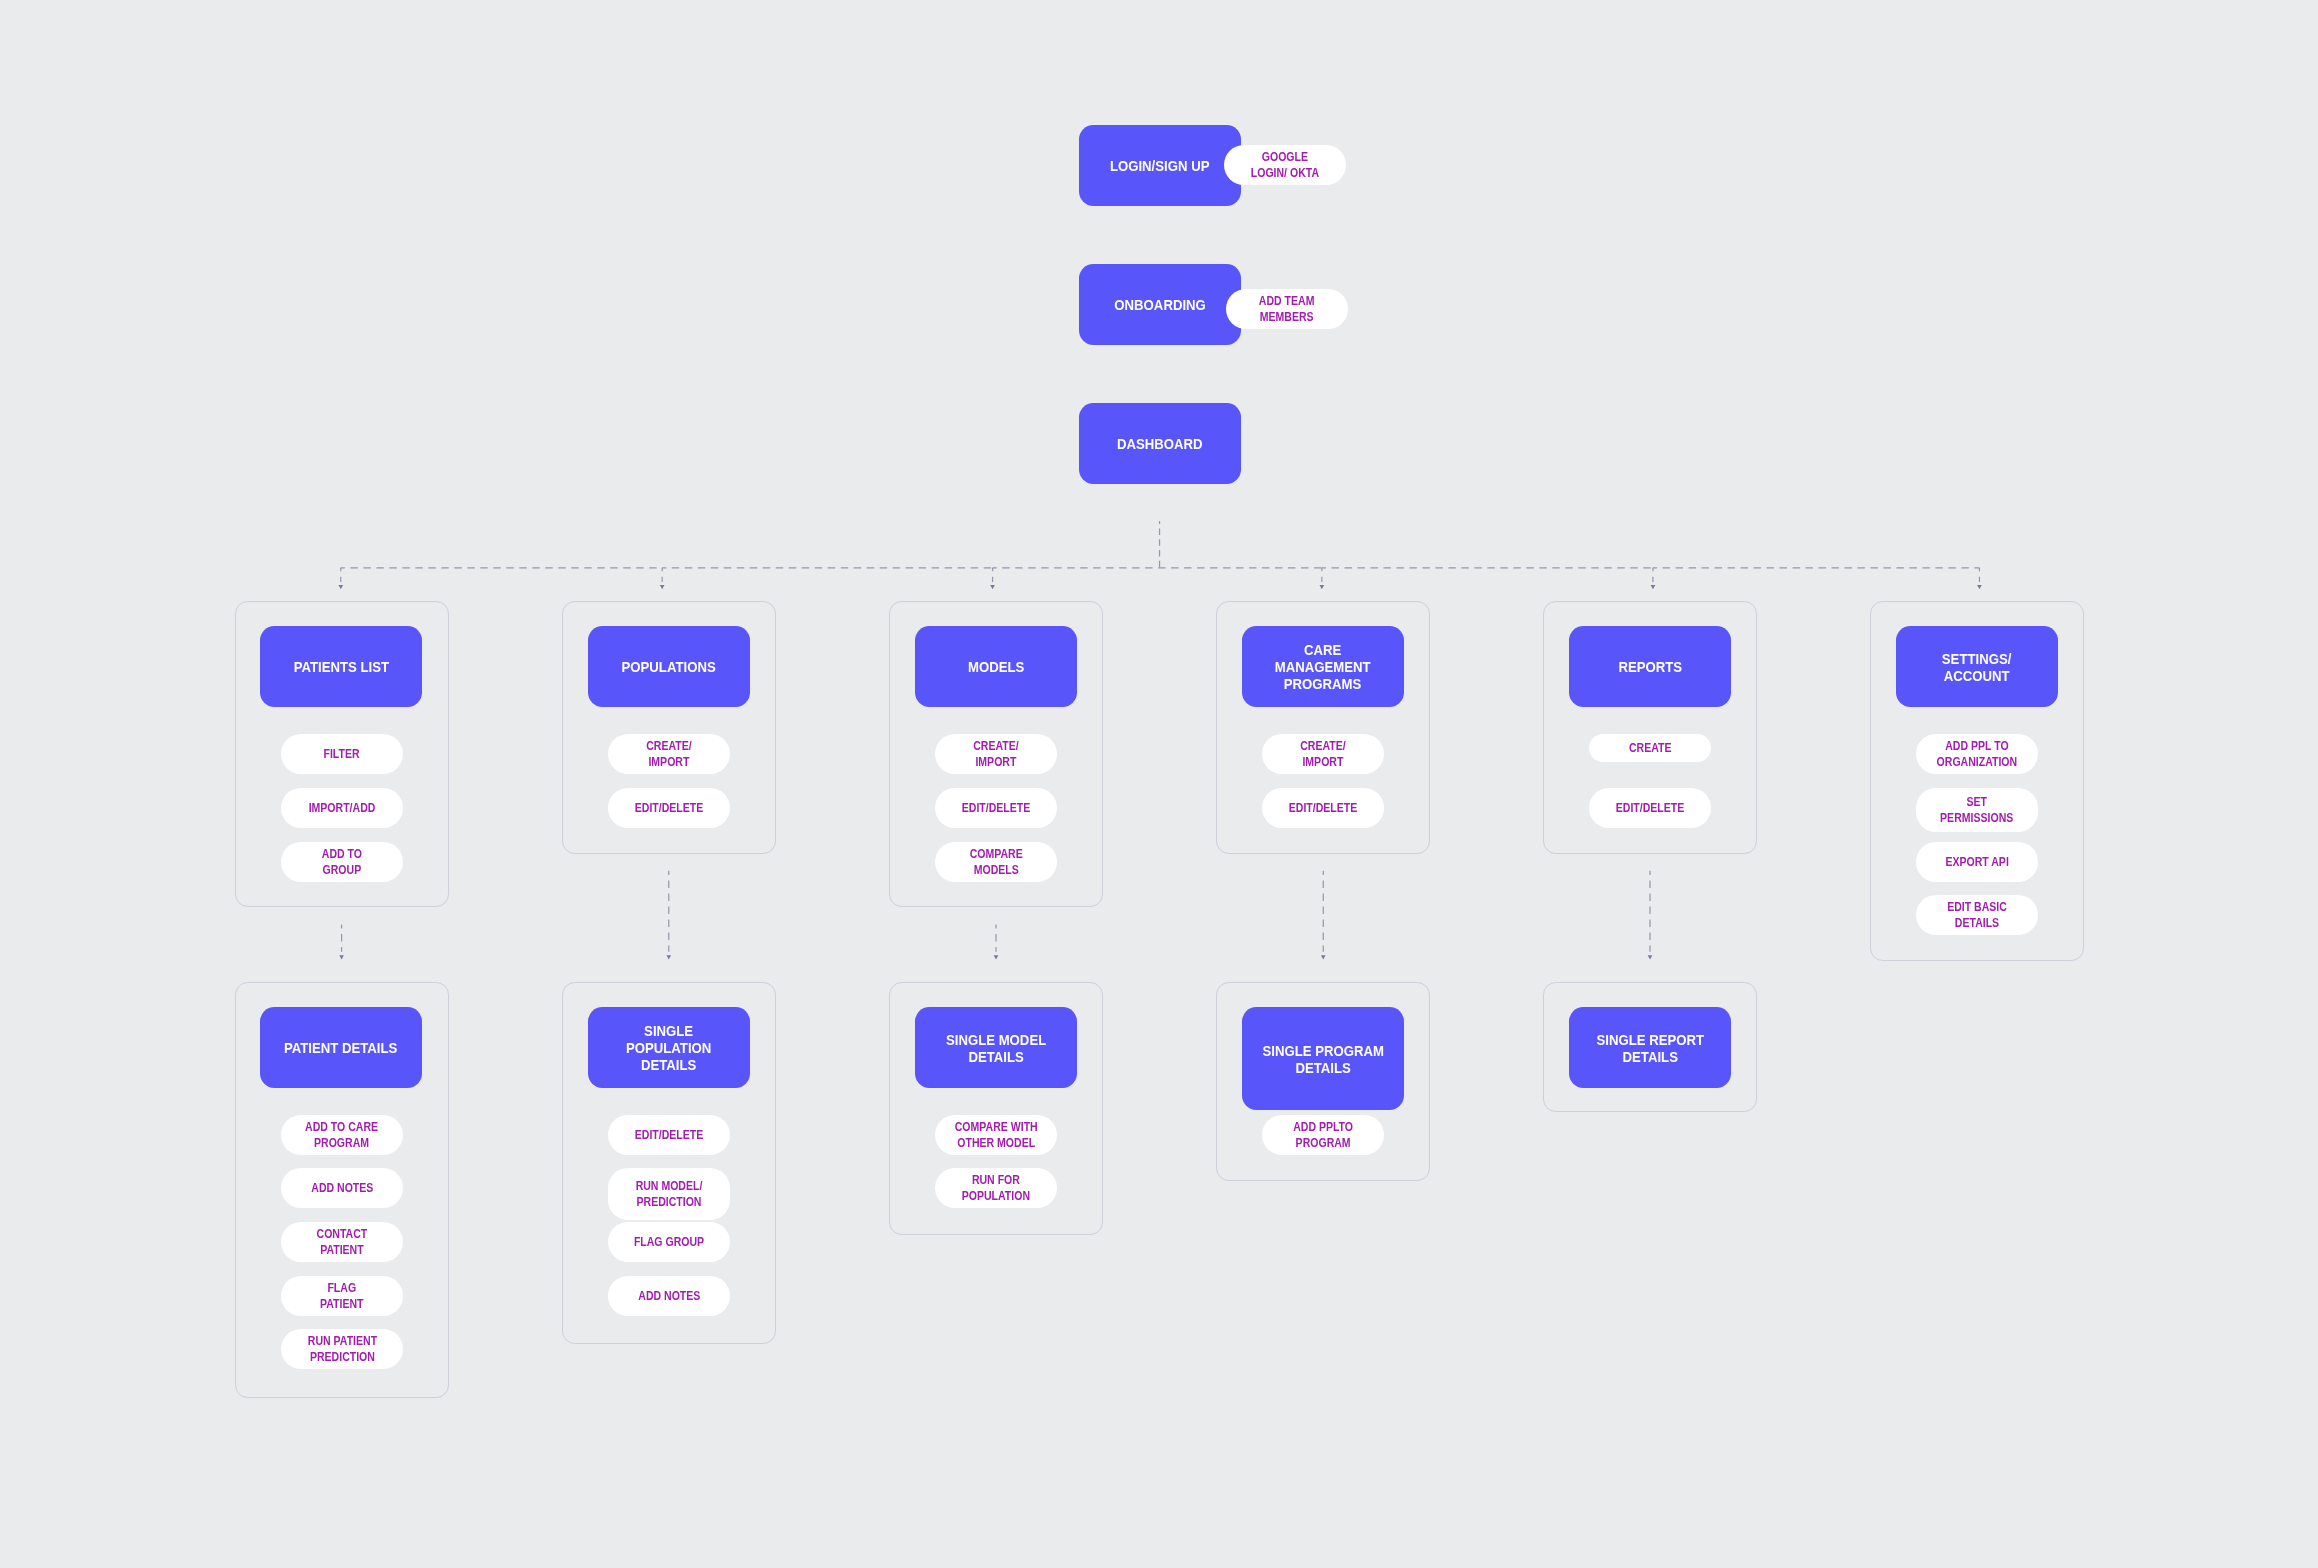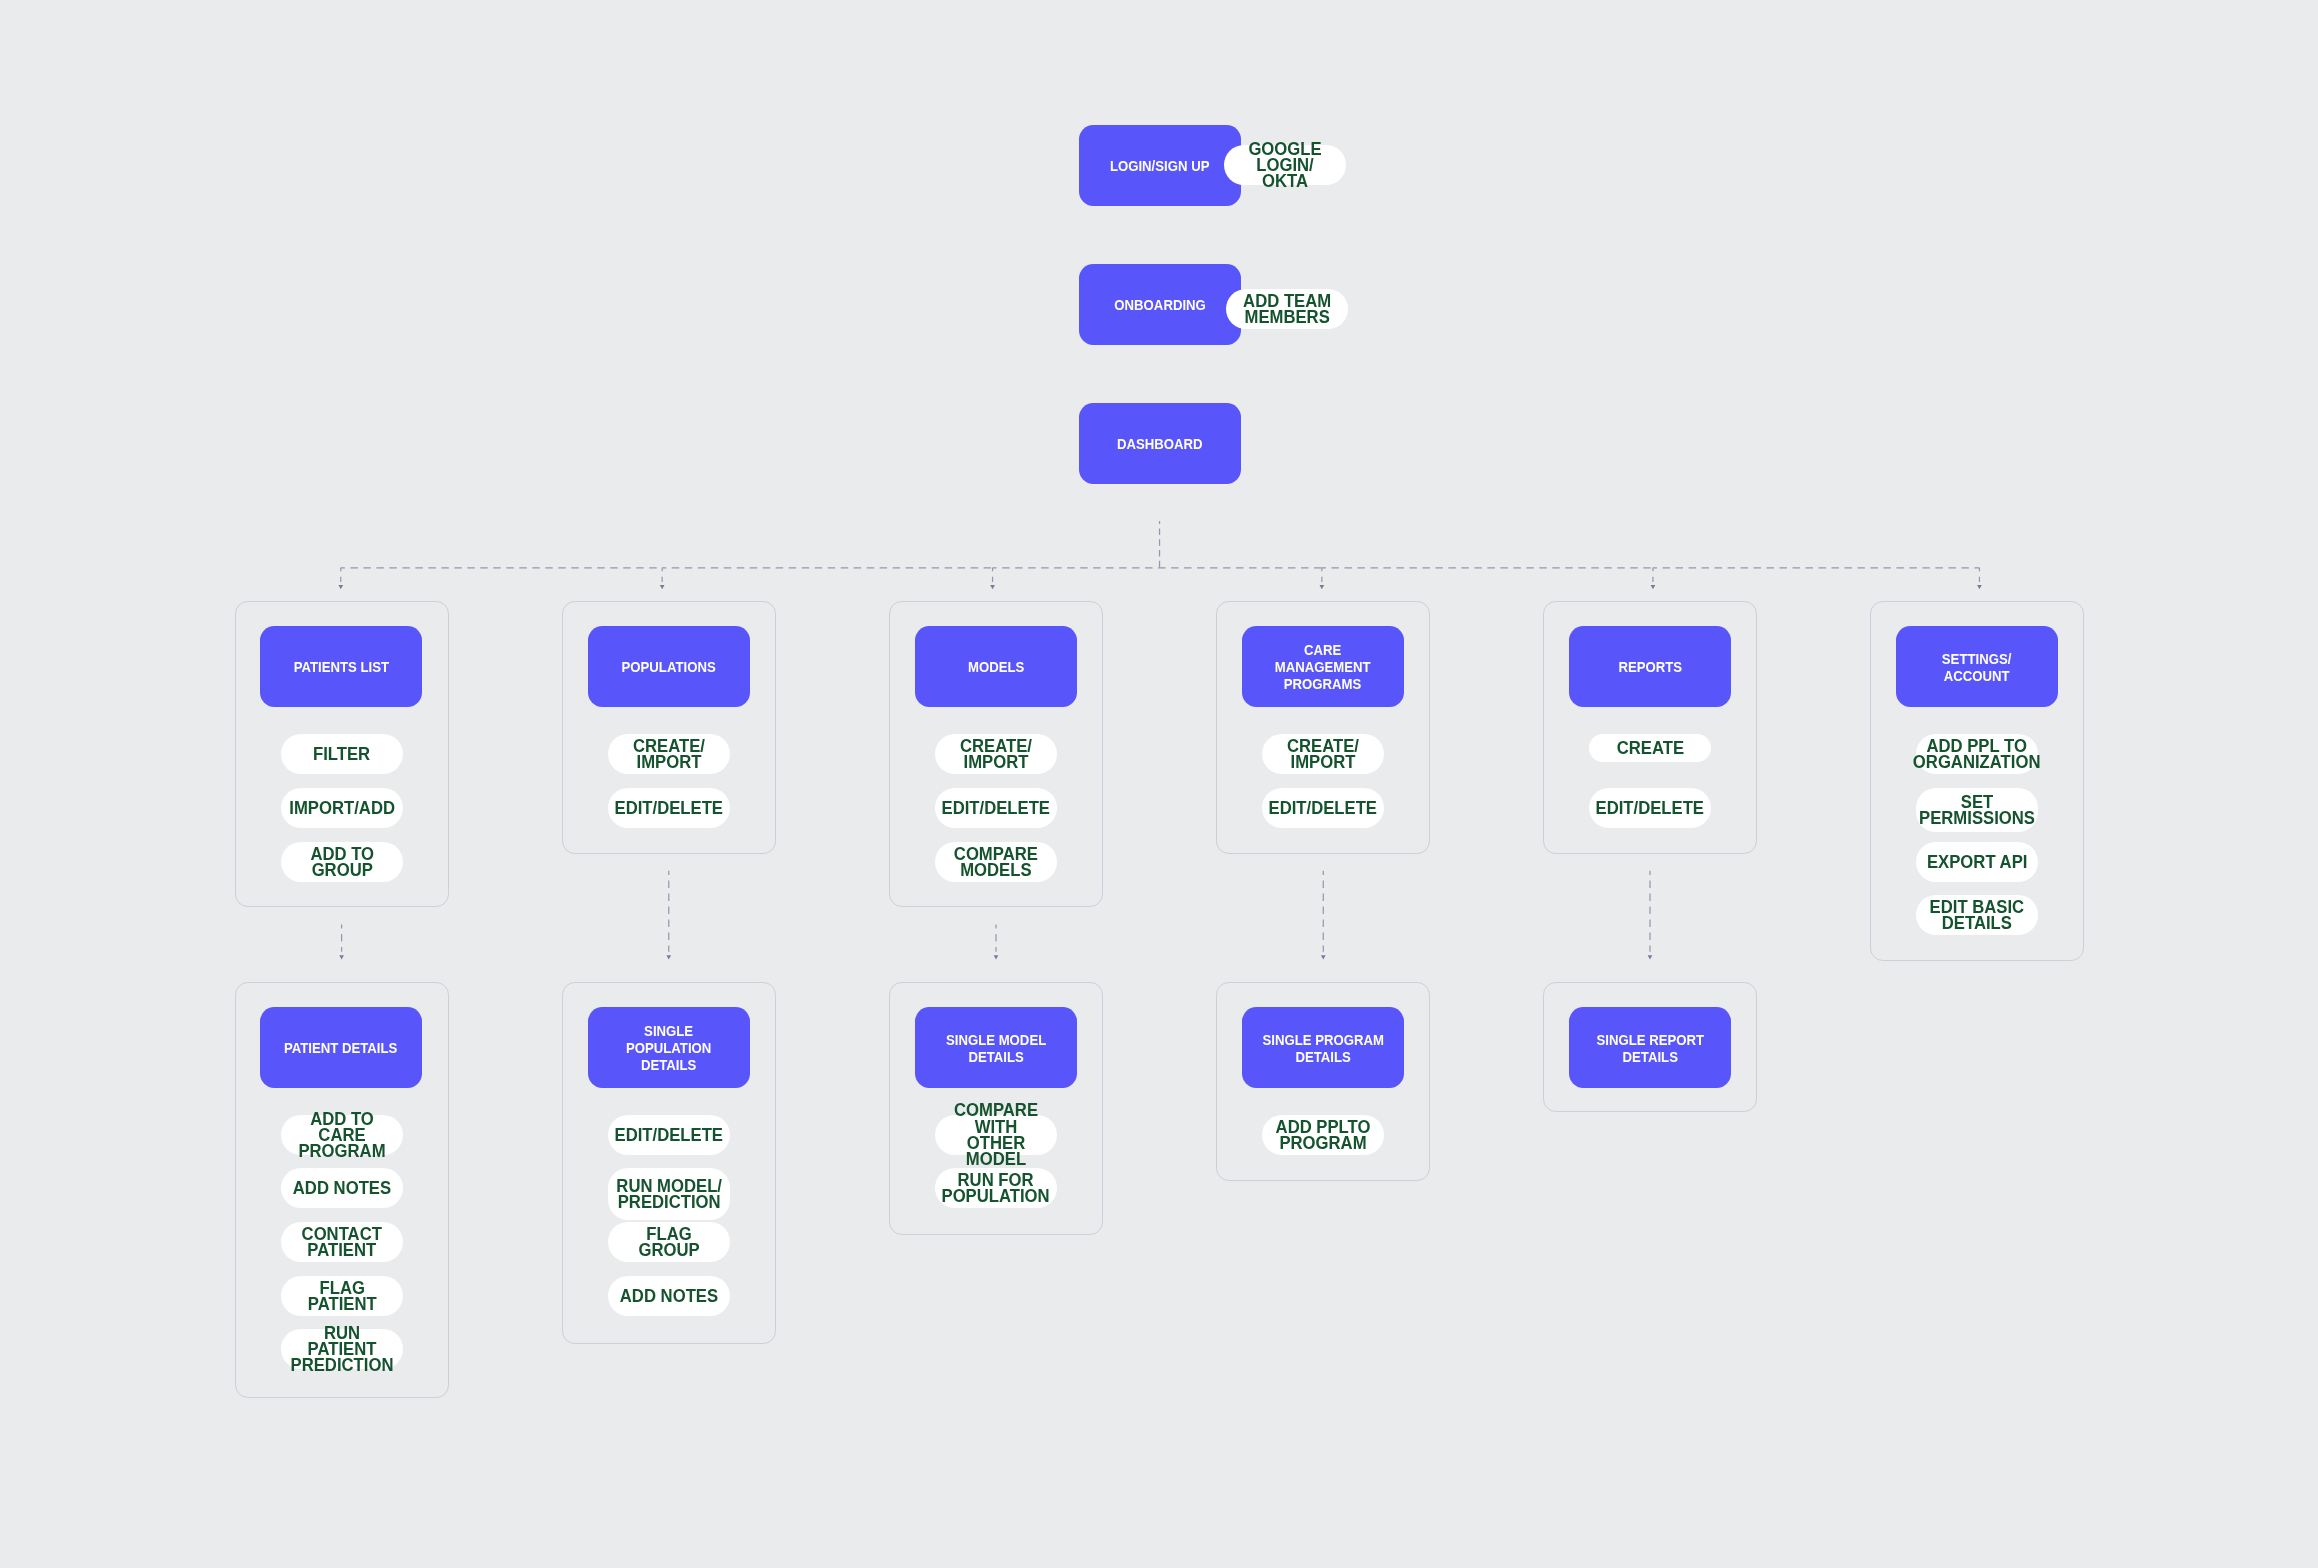--- a/index.html
+++ b/index.html
@@ -24,24 +24,24 @@
     line-height:17px;
     white-space:pre-line;
     z-index:3;
     box-sizing:border-box;
   }
 
   .pill{
     position:absolute;
     background:#ffffff;
     border-radius:20px;
-    color:#14532d;
+    color:#a21caf;
     display:flex;align-items:center;justify-content:center;
     text-align:center;
-    font-size:19px;font-weight:700;
+    font-size:12px;font-weight:700;
     line-height:16.3px;
     white-space:pre-line;
     z-index:2;
     box-sizing:border-box;
   }
 
   .group{
     position:absolute;
     border:0.9px solid #cdcfda;
     border-radius:12.8px;
@@ -160,21 +160,21 @@
     <div class="pill" style="left: 608px; top: 1222px; width: 122px; height: 40px;"><span>FLAG GROUP</span></div>
     <div class="pill" style="left: 608px; top: 1276px; width: 122px; height: 40px;"><span>ADD NOTES</span></div>
     <div class="group" style="left: 889px; top: 982px; width: 214px; height: 253px;"></div>
     <div class="node" style="left: 915px; top: 1007px; width: 162px; height: 81px;"><span>SINGLE MODEL
 DETAILS</span></div>
     <div class="pill" style="left: 935px; top: 1115px; width: 122px; height: 40px;"><span>COMPARE WITH
 OTHER MODEL</span></div>
     <div class="pill" style="left: 935px; top: 1168px; width: 122px; height: 40px; text-align: center;"><span>RUN FOR
 POPULATION</span></div>
     <div class="group" style="left: 1216px; top: 982px; width: 214px; height: 199px;"></div>
-    <div class="node" style="left: 1242px; top: 1007px; width: 162px; height: 81px;"><span>SINGLE PROGRAM
+    <div class="node" style="left: 1242px; top: 1007px; width: 162px; height: 103px;"><span>SINGLE PROGRAM
 DETAILS</span></div>
     <div class="pill" style="left: 1262px; top: 1115px; width: 122px; height: 40px;"><span>ADD PPLTO
 PROGRAM</span></div>
     <div class="group" style="left: 1543px; top: 982px; width: 214px; height: 130px;"></div>
     <div class="node" style="left: 1569px; top: 1007px; width: 162px; height: 81px;"><span>SINGLE REPORT
 DETAILS</span></div>
   </div>
 
 
 </body></html>

